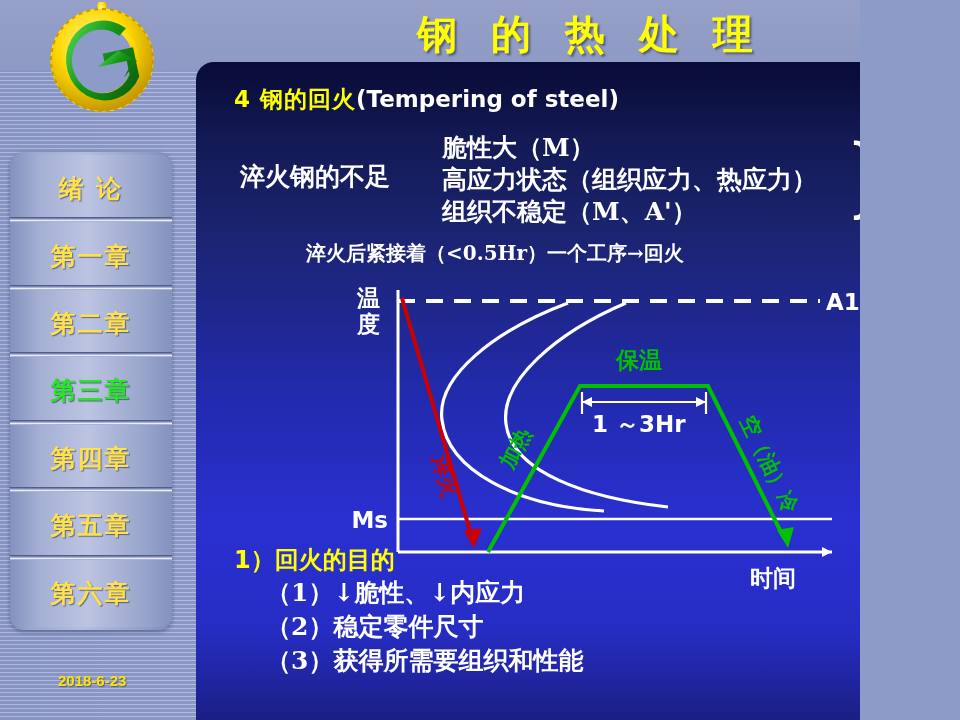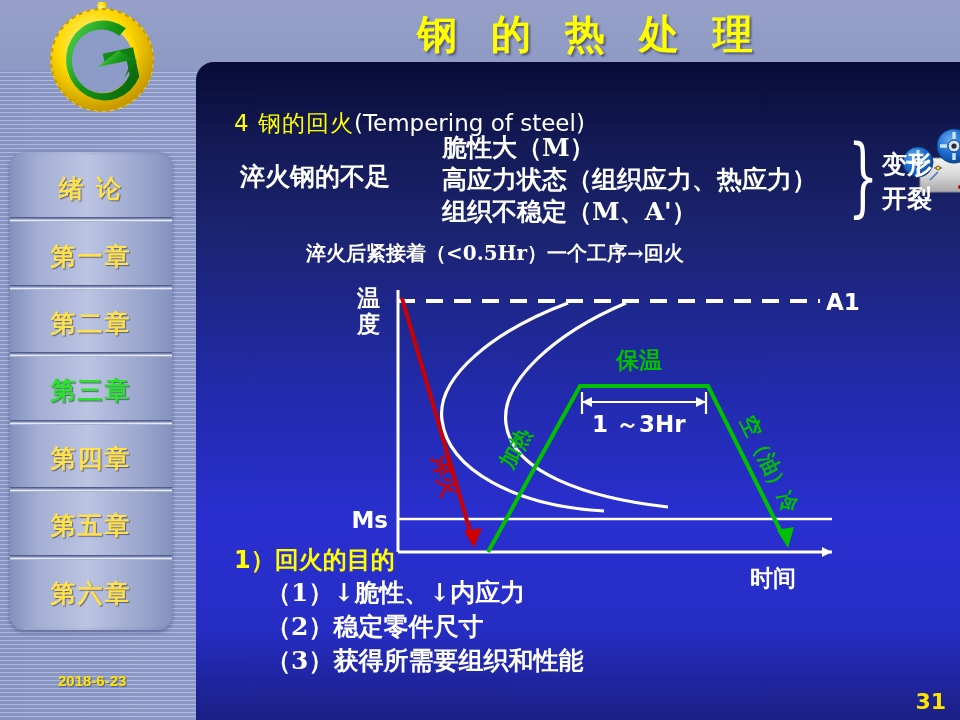--- a/index.html
+++ b/index.html
@@ -1,21 +1,21 @@
 <!DOCTYPE html>
 <html><head>
 <meta charset="utf-8">
 <style>
   html,body{margin:0;padding:0;}
   body{
     width:960px;height:720px;overflow:hidden;
     font-family:"Liberation Sans","DejaVu Sans",sans-serif;
     background:#8d9bc9;
   }
-  #slide{position:relative;width:960px;height:720px;overflow:hidden;}
+  #slide{position:relative;width:860px;height:720px;overflow:hidden;}
 
   
   .bg-base{
     position:absolute;inset:0;
     background:
       repeating-linear-gradient(to bottom,
         rgba(255,255,255,0.30) 0px, rgba(255,255,255,0.30) 1px,
         rgba(120,136,190,0.30) 1px, rgba(120,136,190,0.30) 4px),
       linear-gradient(to right,#8d99c6 0%,#97a2cd 35%,#aab3d8 60%,#9aa4cf 100%);
   }
@@ -78,23 +78,22 @@
     border-radius:18px 0 0 0;
     background:
       linear-gradient(to bottom,#080b36 0%,#131a55 12%,#1b2470 26%,#222bb0 52%,#2a2fd0 70%,#262dc4 86%,#1a1f84 100%);
     overflow:hidden;
   }
   .panel-inner{position:absolute;inset:0;}
 
   
   .sec-head{
     position:absolute;left:38px;top:22px;
-    font-size:23px;font-weight:normal;white-space:nowrap;
+    font-size:23px;font-weight:bold;white-space:nowrap;
     font-family:"DejaVu Sans","Liberation Sans",sans-serif;
-    margin-top:24px;
   }
   .sec-head .cn{color:#ffff00;letter-spacing:1px;}
   .sec-head .en{color:#ffffff;letter-spacing:0px;}
 
   
   .projector{position:absolute;left:690px;top:62px;width:180px;height:80px;}
 
   
   .defect{
     position:absolute;left:36px;top:70px;width:700px;height:96px;

